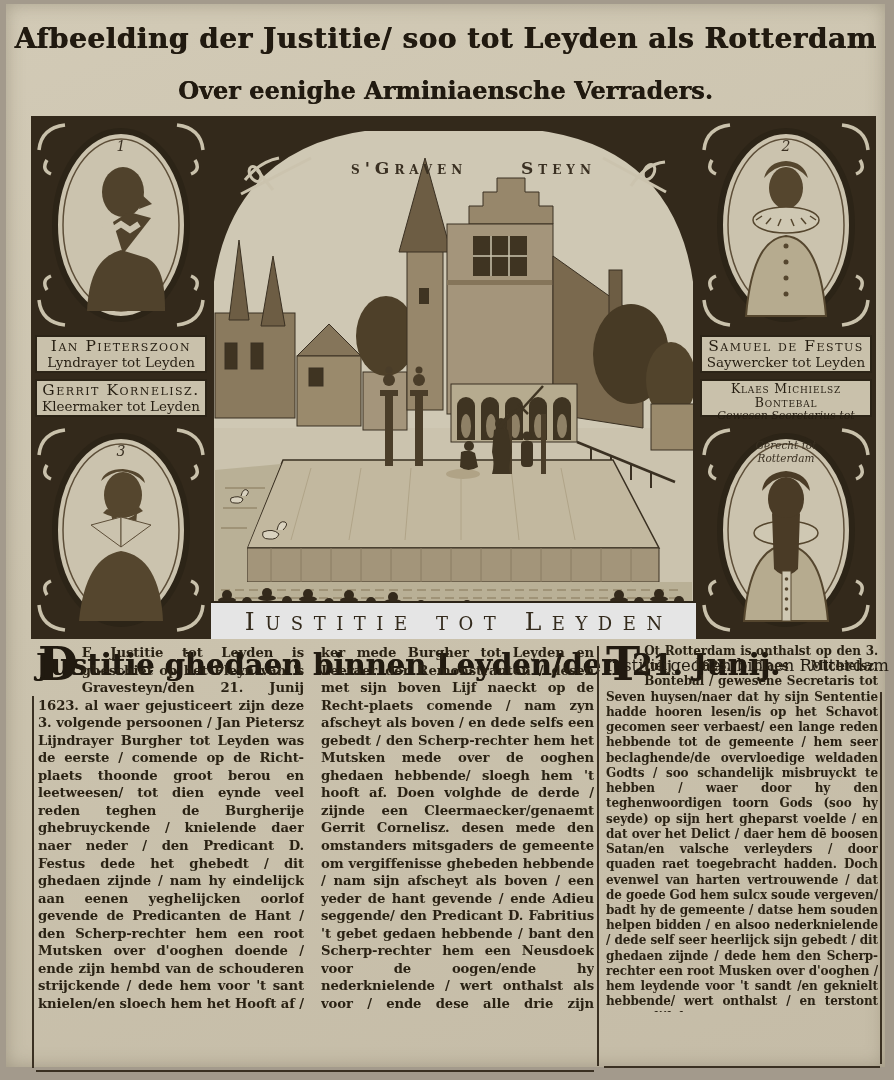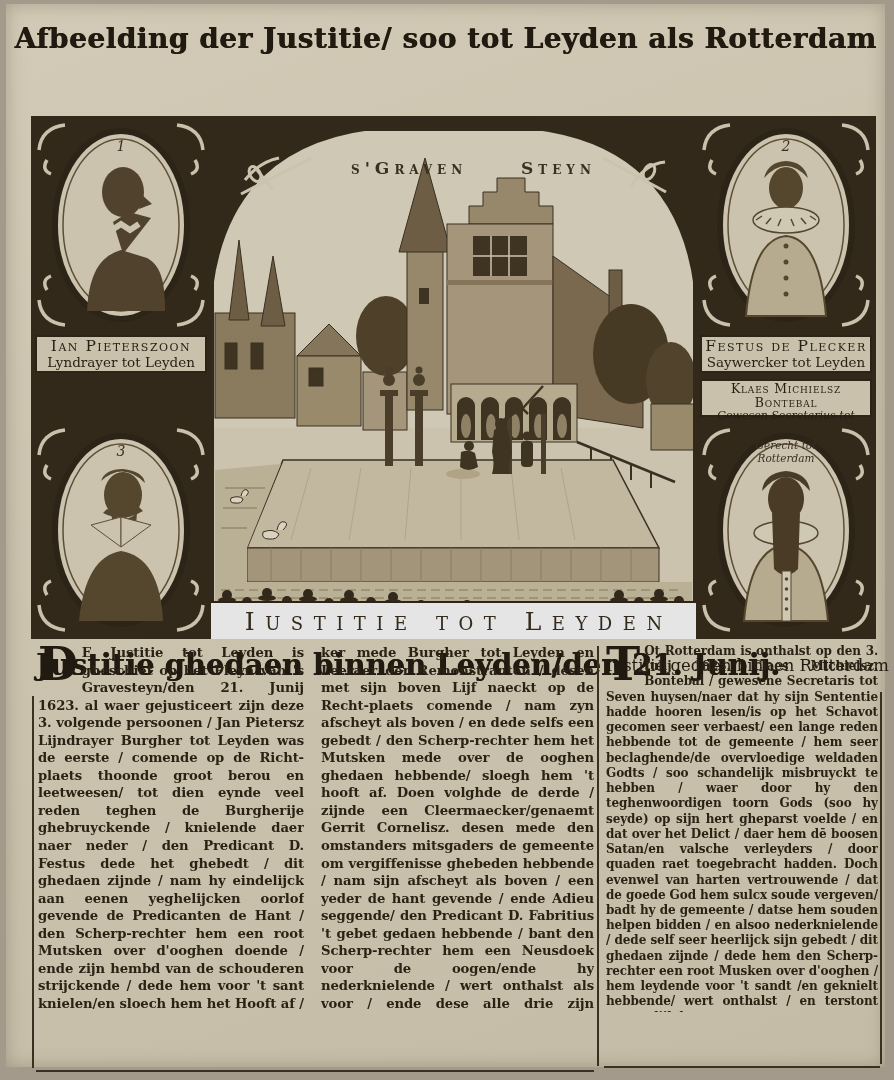--- a/index.html
+++ b/index.html
@@ -60,20 +60,21 @@
   .bodytext p,.col p{margin:0;}
   .dropcap{float:left;font-size:46px;line-height:.8;font-weight:700;padding:2px 4px 0 0;color:#211a10;}
 </style>
 </head>
 <body>
 
 <div class="stage">
   <div class="sheet">
 
     <div class="title">Afbeelding der Justitie/ soo tot Leyden als Rotterdam</div>
+    <div class="subtitle">Over eenighe Arminiaensche Verraders.</div>
 
     <div class="plate">
 
       <div class="panel left">
         <div class="pframe" style="top:0;height:218px;">
           <svg width="180" height="218" viewBox="0 0 180 218">
             <rect width="180" height="218" fill="#33291b"></rect>
             <g stroke="#c9c1ab" stroke-width="3.5" fill="none">
               <path d="M8,34 Q10,12 34,9"></path>
                 <path d="M172,34 Q170,12 146,9"></path>
@@ -93,20 +94,24 @@
               <polygon points="98,96 120,102 92,138 82,106"></polygon>
             </g>
             <path d="M72,108 l9,6 9,-6 9,6 9,-6" stroke="#cbc3ae" stroke-width="6" fill="none"></path>
           </svg>
           <div class="pnum">1</div>
         </div>
 
         <div class="label-box" style="top:219px;">
           <div class="label-name">Ian Pieterszoon</div>
           <div class="label-role">Lyndrayer tot Leyden</div>
+        </div>
+        <div class="label-box" style="top:263px;">
+          <div class="label-name">Gerrit Kornelisz.</div>
+          <div class="label-role">Kleermaker tot Leyden</div>
         </div>
 
         <div class="pframe" style="top:305px;height:218px;">
           <svg width="180" height="218" viewBox="0 0 180 218">
             <rect width="180" height="218" fill="#33291b"></rect>
             <g stroke="#c9c1ab" stroke-width="3.5" fill="none">
               <path d="M8,34 Q10,12 34,9"></path>
                 <path d="M172,34 Q170,12 146,9"></path>
               <path d="M8,184 Q10,206 34,209"></path>
                 <path d="M172,184 Q170,206 146,209"></path>
@@ -315,21 +320,21 @@
             <path d="M60,104 l6,-4 M70,108 l5,-6 M82,110 l3,-7 M98,110 l-3,-7 M110,108 l-5,-6 M120,104 l-6,-4" stroke="#55462e" stroke-width="1.5"></path>
             <circle cx="90" cy="130" r="2.5" fill="#55462e"></circle>
               <circle cx="90" cy="146" r="2.5" fill="#55462e"></circle>
             <circle cx="90" cy="162" r="2.5" fill="#55462e"></circle>
               <circle cx="90" cy="178" r="2.5" fill="#55462e"></circle>
           </svg>
           <div class="pnum">2</div>
         </div>
 
         <div class="label-box" style="top:219px;">
-          <div class="label-name">Festus de Plecker</div>
+          <div class="label-name">Samuel de Festus</div>
           <div class="label-role">Saywercker tot Leyden</div>
         </div>
         <div class="label-box small" style="top:263px;">
           <div class="label-name">Klaes Michielsz Bontebal</div>
           <div class="label-role">Gewesen Secretarius tot Sevenhuysen</div>
         </div>
 
         <div class="pframe" style="top:305px;height:218px;">
           <svg width="180" height="218" viewBox="0 0 180 218">
             <rect width="180" height="218" fill="#33291b"></rect>

